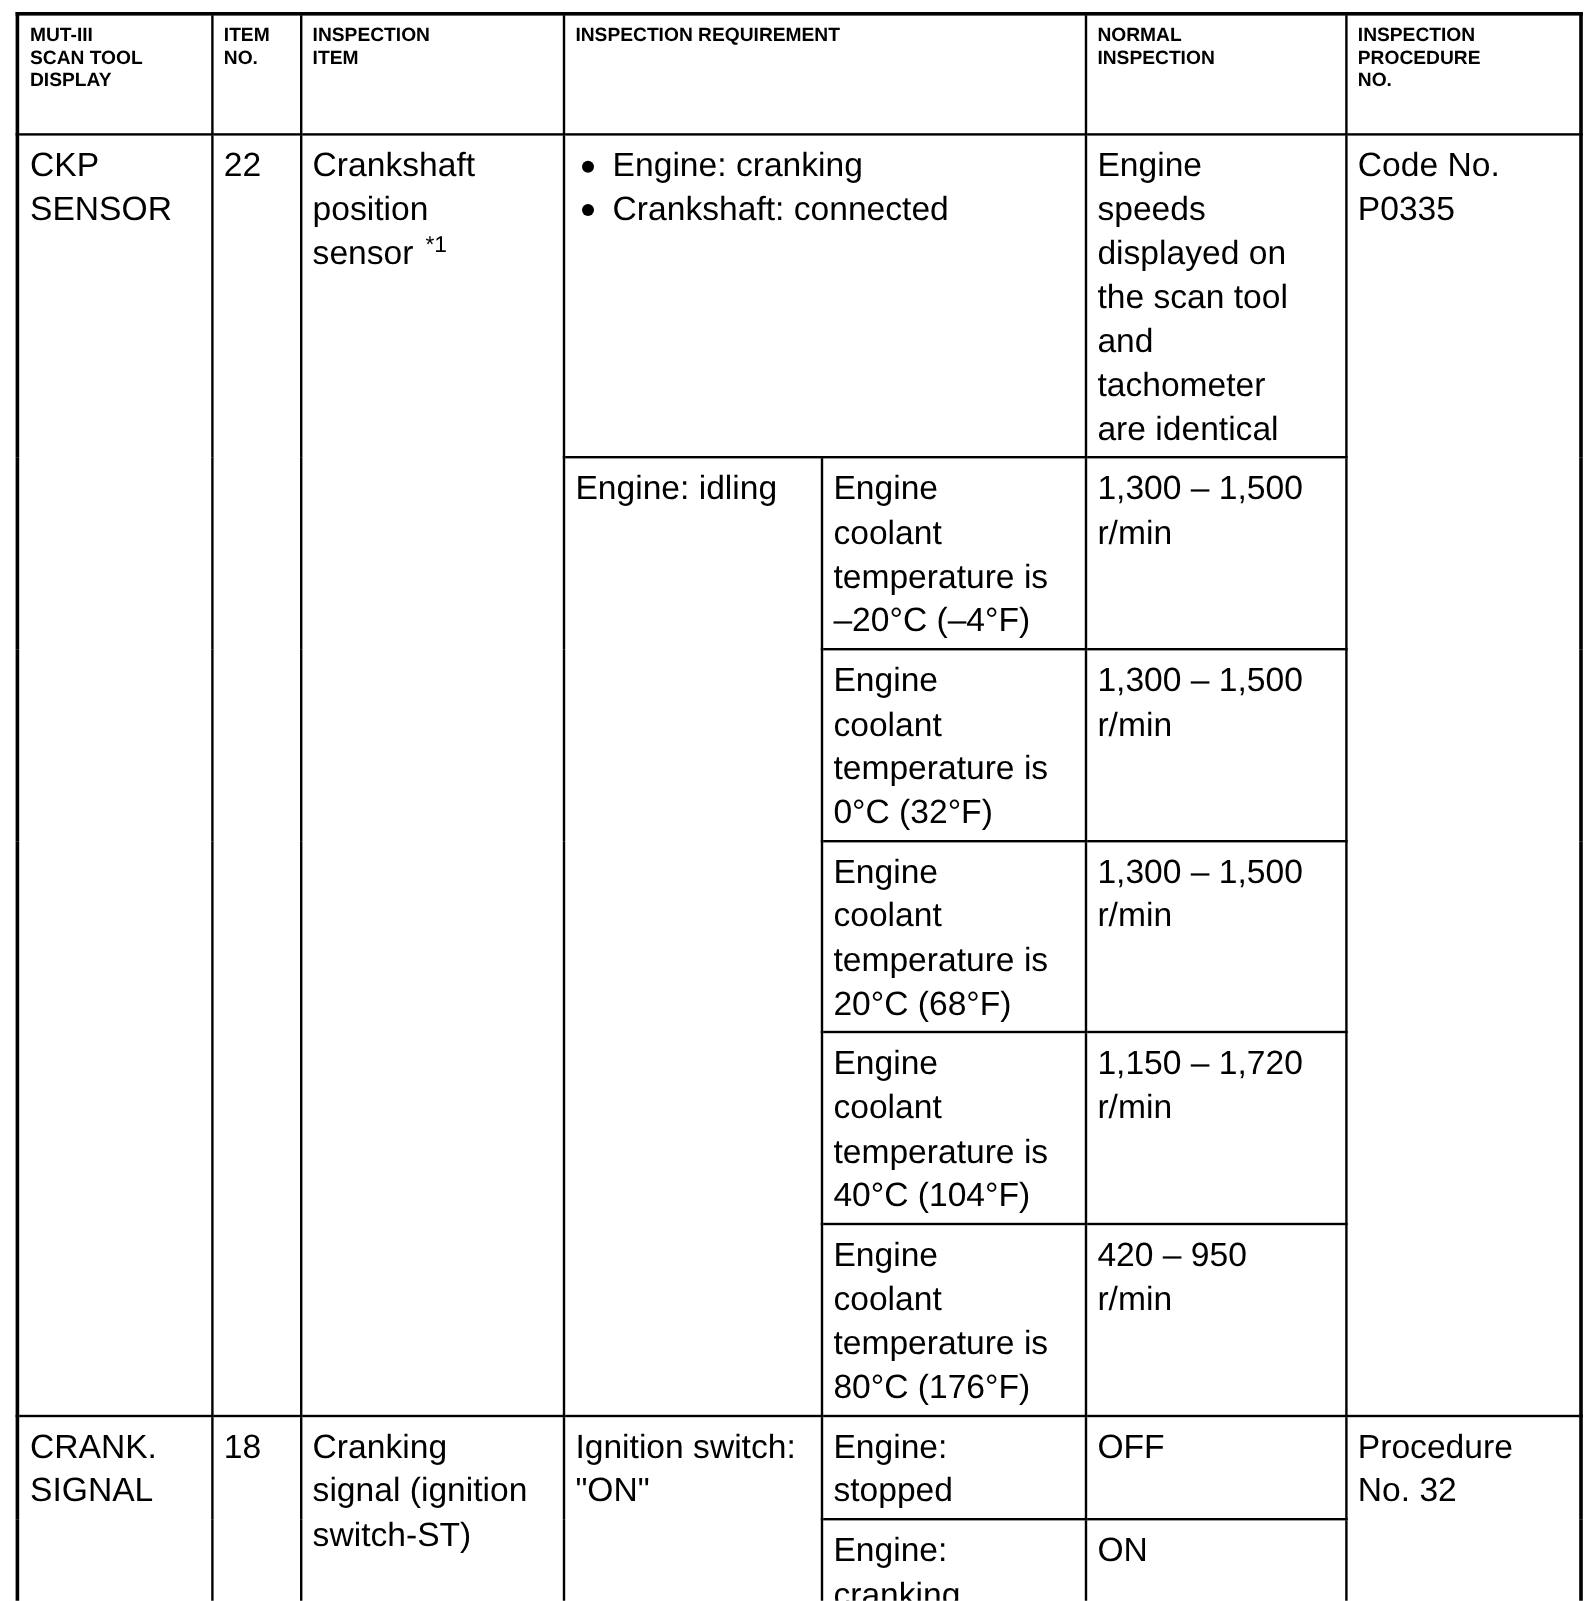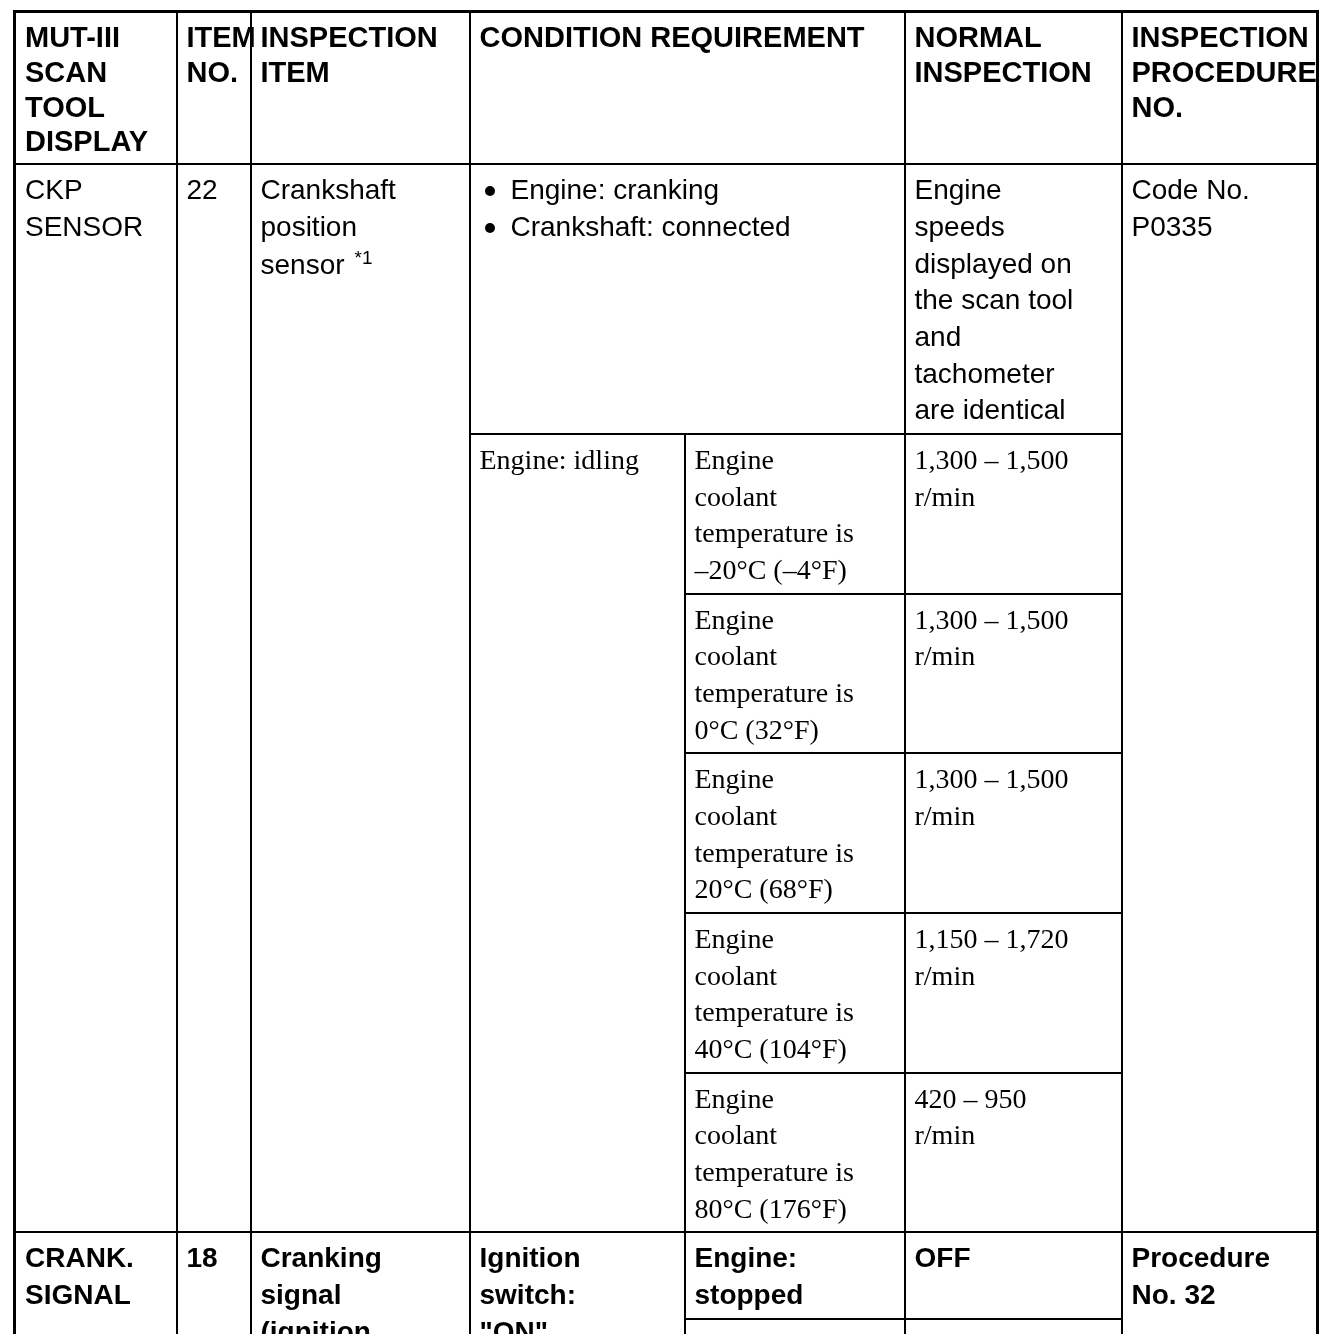--- a/index.html
+++ b/index.html
@@ -18,36 +18,36 @@
     width: 1303px;
     border: 3px solid #000;
   }
   th, td {
     border: 2px solid #000;
     vertical-align: top;
     text-align: left;
     padding: 4px 9px 4px 9px;
   }
   th {
-    font-size: 29px;
+    font-size: 16px;
     font-weight: bold;
     line-height: 1.2;
     padding-top: 7px;
   }
   td {
     font-size: 28px;
     line-height: 1.31;
     padding-top: 7px;
   }
   .pre { white-space: pre-line; }
 
   tr.header-row  { height: 100px; }
   tr.r-bullets   { height: 265px; margin-left: 16px; }
-  tr.r-coolant   { height: 157px; font-family: Liberation Serif, serif; }
-  tr.r-crank1    { height: 80px; font-weight: bold; }
+  tr.r-coolant   { height: 157px; }
+  tr.r-crank1    { height: 80px; }
   tr.r-crank2    { height: 84px; }
 
   td.bullets-cell { padding-left: 14px; }
   .bullet-line {
     display: flex;
     align-items: flex-start;
     gap: 16px;
   }
   .dot {
     width: 10px; height: 10px;
@@ -78,21 +78,21 @@
 
     <tbody>
         <tr class="header-row">
       <th class="pre">MUT-III
 SCAN TOOL
 DISPLAY</th>
       <th class="pre">ITEM
 NO.</th>
       <th class="pre">INSPECTION
 ITEM</th>
-      <th class="pre" colspan="2">CONDITION REQUIREMENT</th>
+      <th class="pre" colspan="2">INSPECTION REQUIREMENT</th>
       <th class="pre">NORMAL
 INSPECTION</th>
       <th class="pre">INSPECTION
 PROCEDURE
 NO.</th>
     </tr>
 
     <tr class="r-bullets">
       <td class="pre" rowspan="6">CKP
 SENSOR</td>

